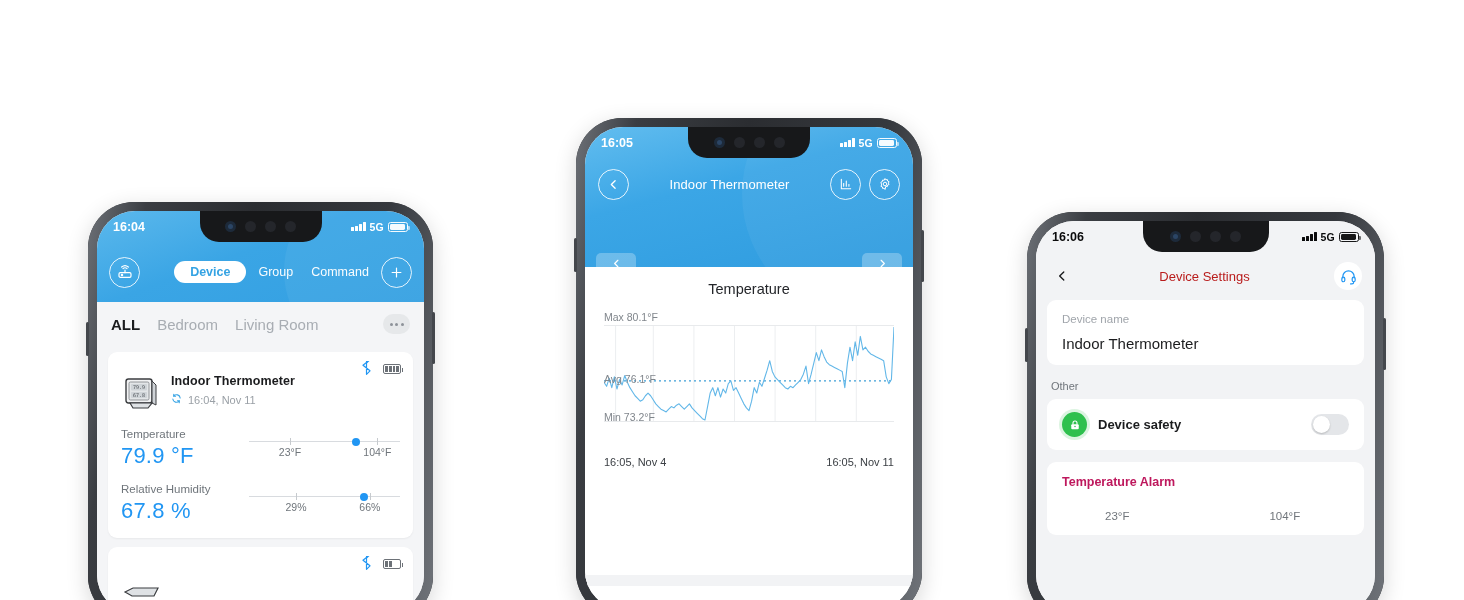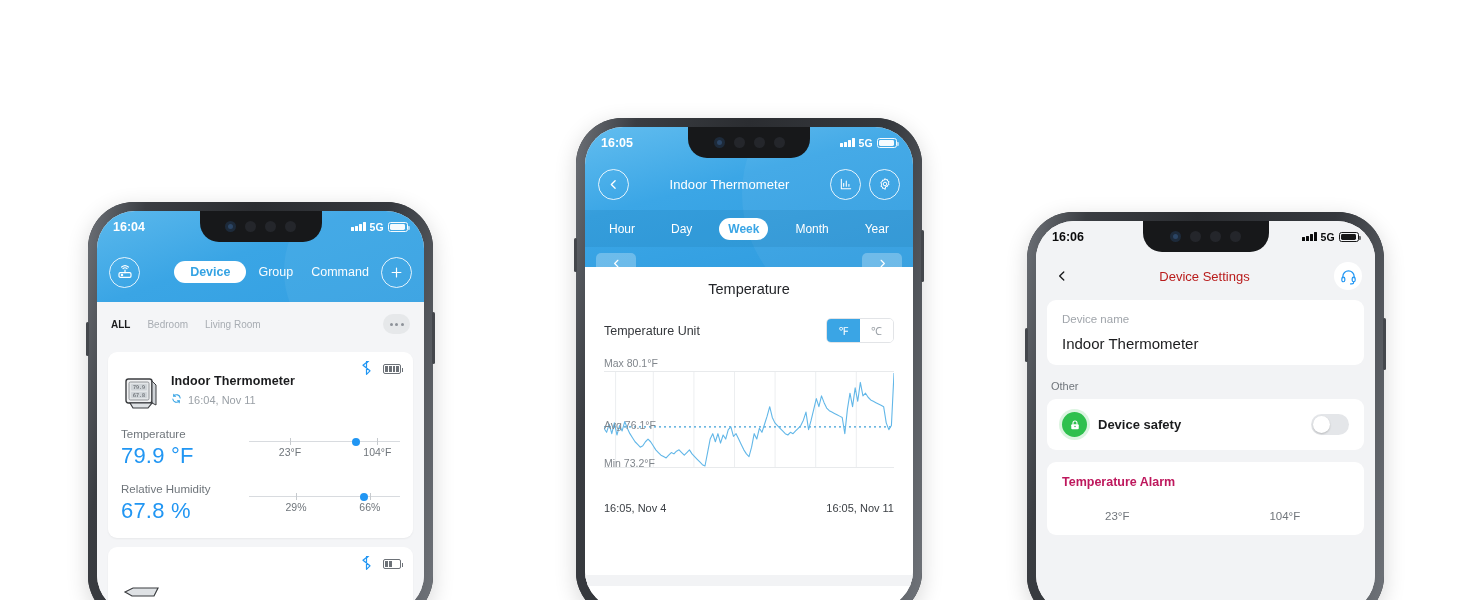--- a/index.html
+++ b/index.html
@@ -95,21 +95,21 @@
   .seg-pill{
     background:#fff; color:#35a3e3; font-size:12.5px; font-weight:bold;
     padding:5px 16px; border-radius:14px; line-height:1;
   }
   .seg-item{ color:#fff; font-size:12.5px; padding:5px 6px; opacity:.97;}
   .p1-filterbar{
     position:absolute; top:91px; left:0; right:0; height:44px;
     background:#f4f5f7;
     display:flex; align-items:center; padding:0 14px;
   }
-  .filter-item{ font-size:10px; color:#a8adb3; margin-right:17px;}
+  .filter-item{ font-size:15px; color:#a8adb3; margin-right:17px;}
   .filter-item.active{ color:#1b1c1e; font-weight:bold;}
   .more-dots{
     margin-left:auto; width:27px;height:20px;border-radius:10px;background:#e6e8ea;
     display:flex;align-items:center;justify-content:center;gap:2.5px;
   }
   .more-dots i{width:3px;height:3px;border-radius:50%;background:#8d9299;display:block;}
 
   .p1-body{ position:absolute; top:135px; left:0; right:0; bottom:0; background:#f4f5f7; padding:6px 11px 0;}
   .card{
     background:#fff; border-radius:9px; padding:11px 13px 14px;
@@ -433,51 +433,37 @@
           </svg>
         </div>
         <div class="circ-btn">
           <svg width="14" height="14" viewBox="0 0 24 24" fill="none" stroke="currentColor" stroke-width="1.7">
             <circle cx="12" cy="12" r="3.1"></circle>
             <path d="M12 2.6l1.4 2.3 2.6-.6.5 2.7 2.5 1-1.2 2.4 1.2 2.4-2.5 1-.5 2.7-2.6-.6L12 21.4l-1.4-2.3-2.6.6-.5-2.7-2.5-1 1.2-2.4L5 8.8l2.5-1 .5-2.7 2.6.6z" stroke-linejoin="round"></path>
           </svg>
         </div>
       </div>
 
-      <div class="p2-tabs">
-        <span class="p2-tab">Hour</span>
-        <span class="p2-tab">Day</span>
-        <span class="p2-tab active">Week</span>
-        <span class="p2-tab">Month</span>
-        <span class="p2-tab">Year</span>
-      </div>
 
       <div class="p2-arrows">
         <div class="arrow-btn">
           <svg width="11" height="11" viewBox="0 0 24 24" fill="none" stroke="currentColor" stroke-width="2.6" stroke-linecap="round" stroke-linejoin="round">
               <path d="M15 5l-7 7 7 7"></path>
             </svg>
         </div>
         <div class="arrow-btn">
           <svg width="11" height="11" viewBox="0 0 24 24" fill="none" stroke="currentColor" stroke-width="2.6" stroke-linecap="round" stroke-linejoin="round">
               <path d="M9 5l7 7-7 7"></path>
             </svg>
         </div>
       </div>
 
       <div class="p2-sheet">
         <div class="p2-chart-title">Temperature</div>
 
-        <div class="unit-row">
-          <span class="unit-label">Temperature Unit</span>
-          <span class="unit-toggle">
-            <span class="unit-opt sel">℉</span>
-            <span class="unit-opt">℃</span>
-          </span>
-        </div>
 
         <div class="chartbox">
           <span class="chart-note" style="top:0;">Max 80.1°F</span>
           <span class="chart-note" style="top:62px;">Avg 76.1°F</span>
           <span class="chart-note" style="top:100px;">Min 73.2°F</span>
           <div class="plot">
             <svg id="chart-svg" width="100%" height="100%" viewBox="0 0 300 97" preserveAspectRatio="none">
                 <line x1="12" x2="12" y1="0" y2="97" stroke="#eceef0" stroke-width="1" vector-effect="non-scaling-stroke"></line>
                 <line x1="51" x2="51" y1="0" y2="97" stroke="#eceef0" stroke-width="1" vector-effect="non-scaling-stroke"></line>
                 <line x1="93" x2="93" y1="0" y2="97" stroke="#eceef0" stroke-width="1" vector-effect="non-scaling-stroke"></line>

